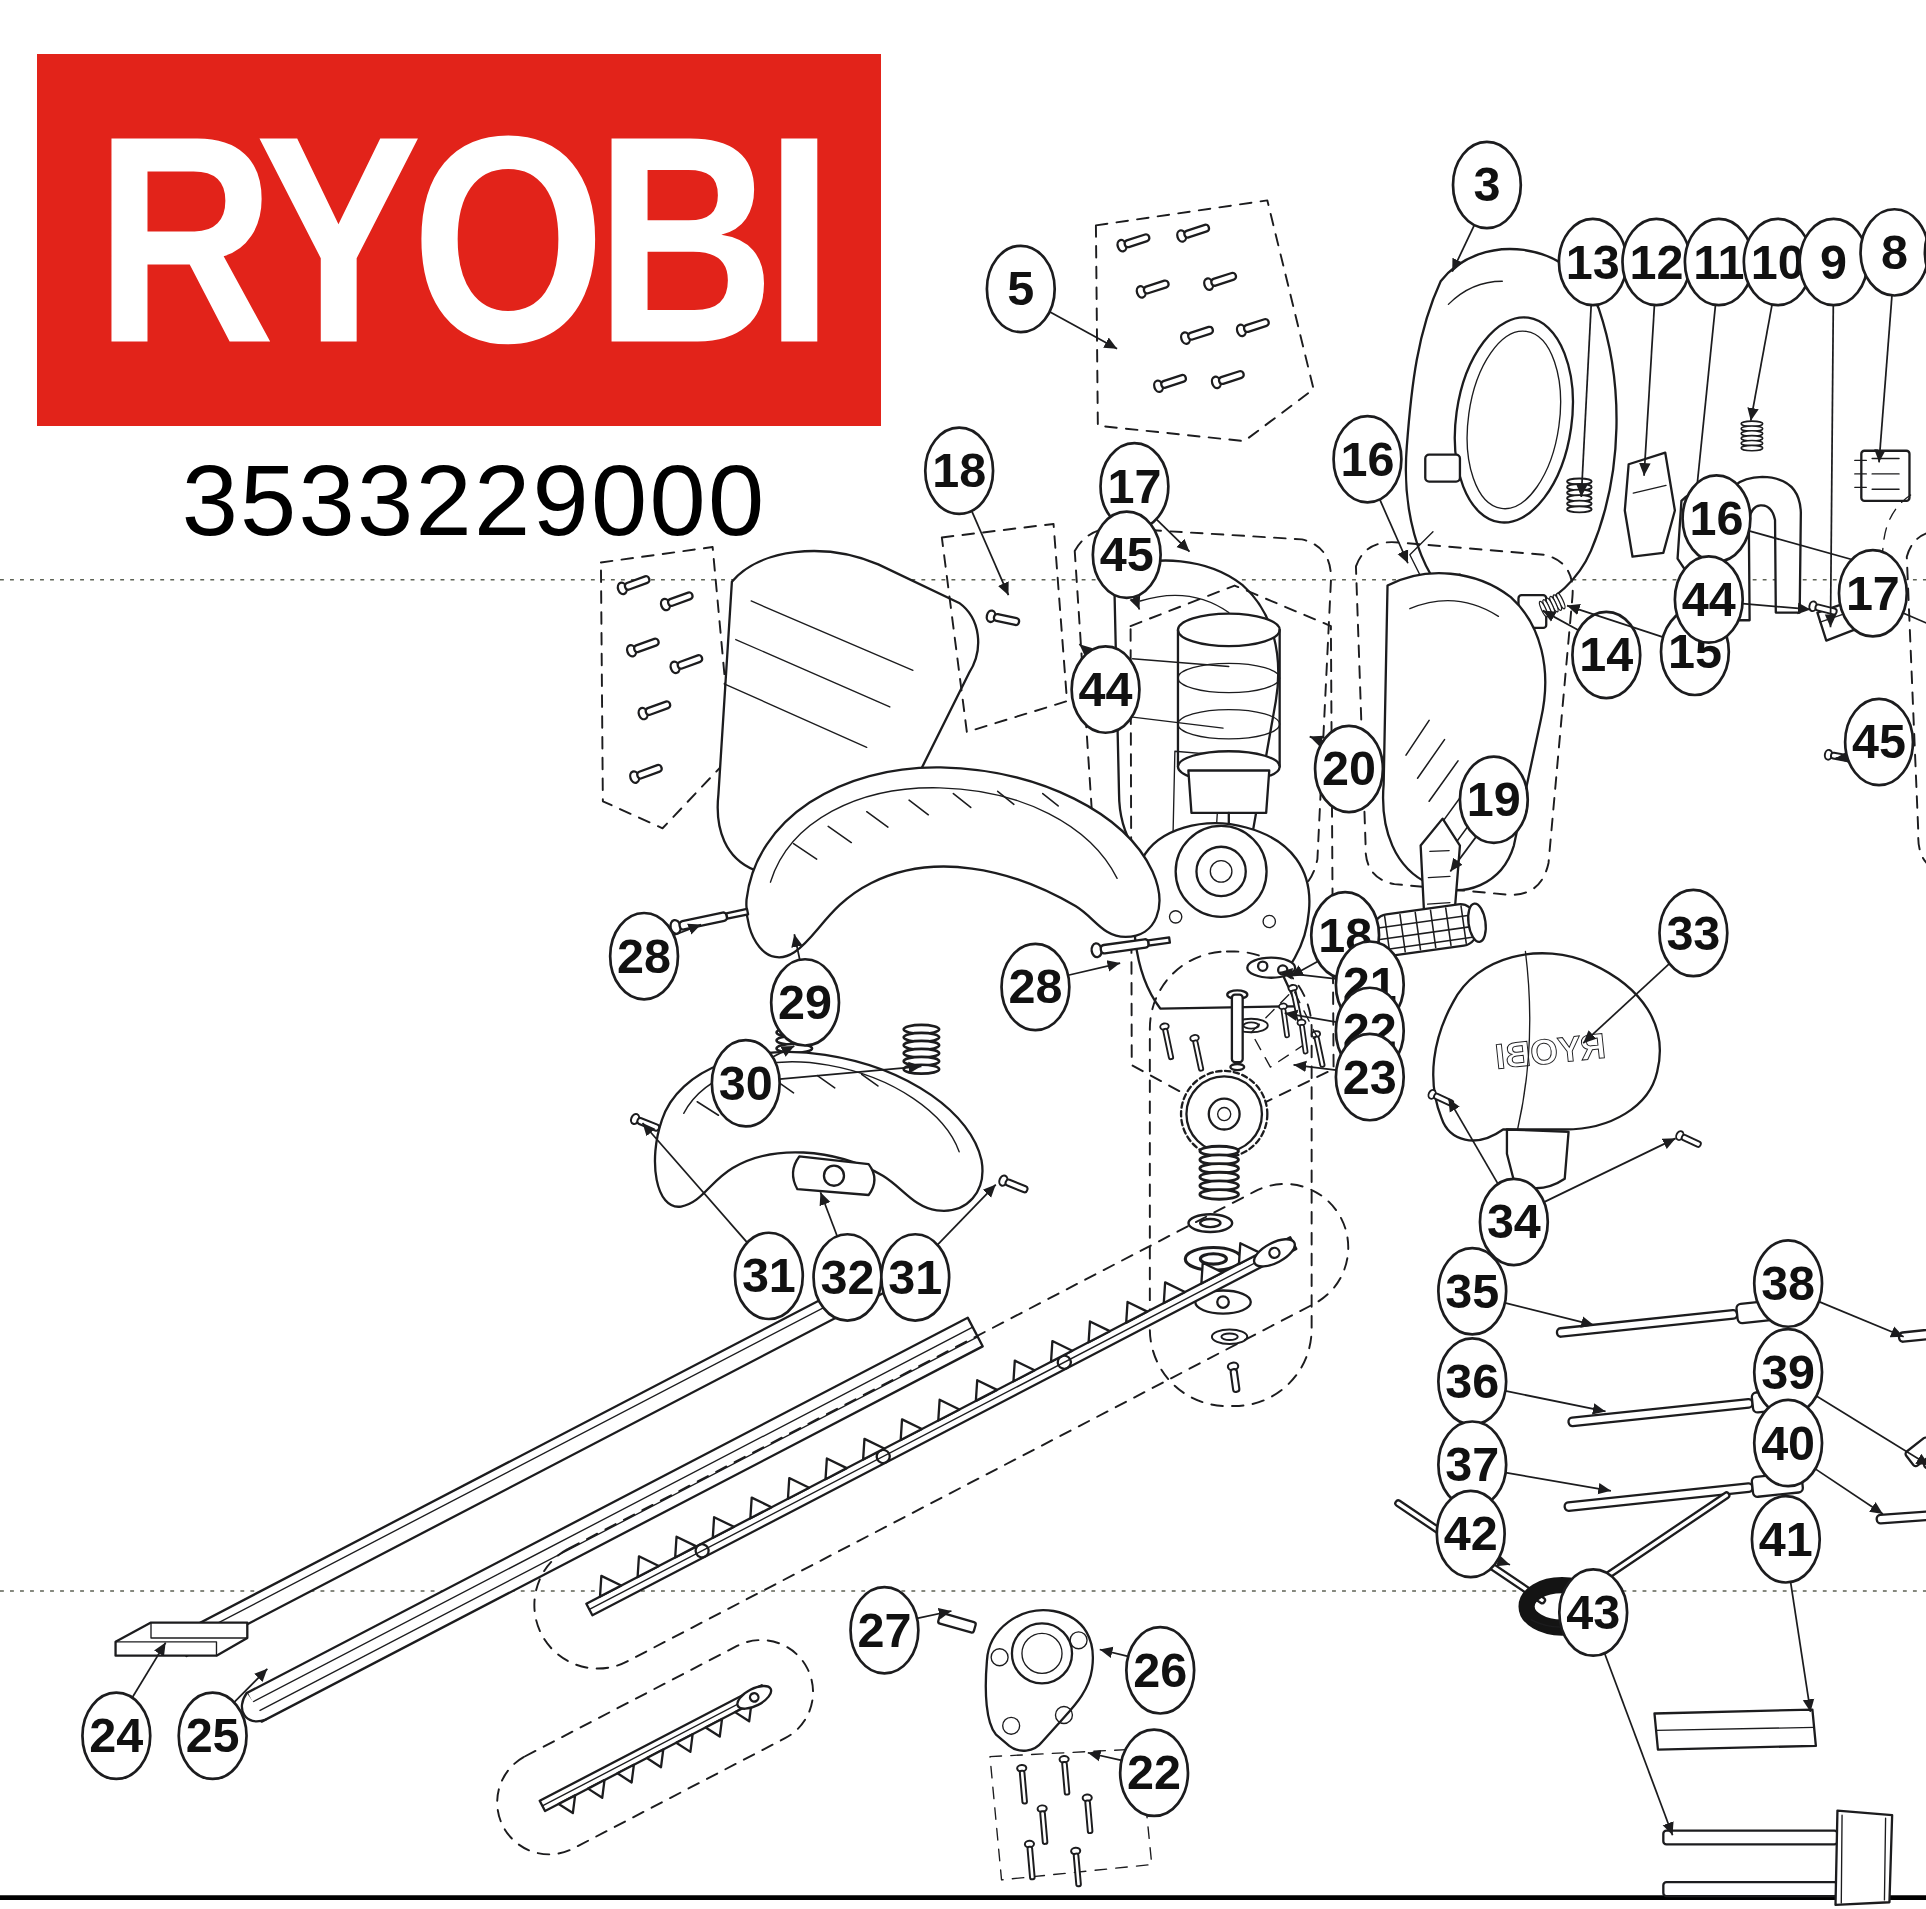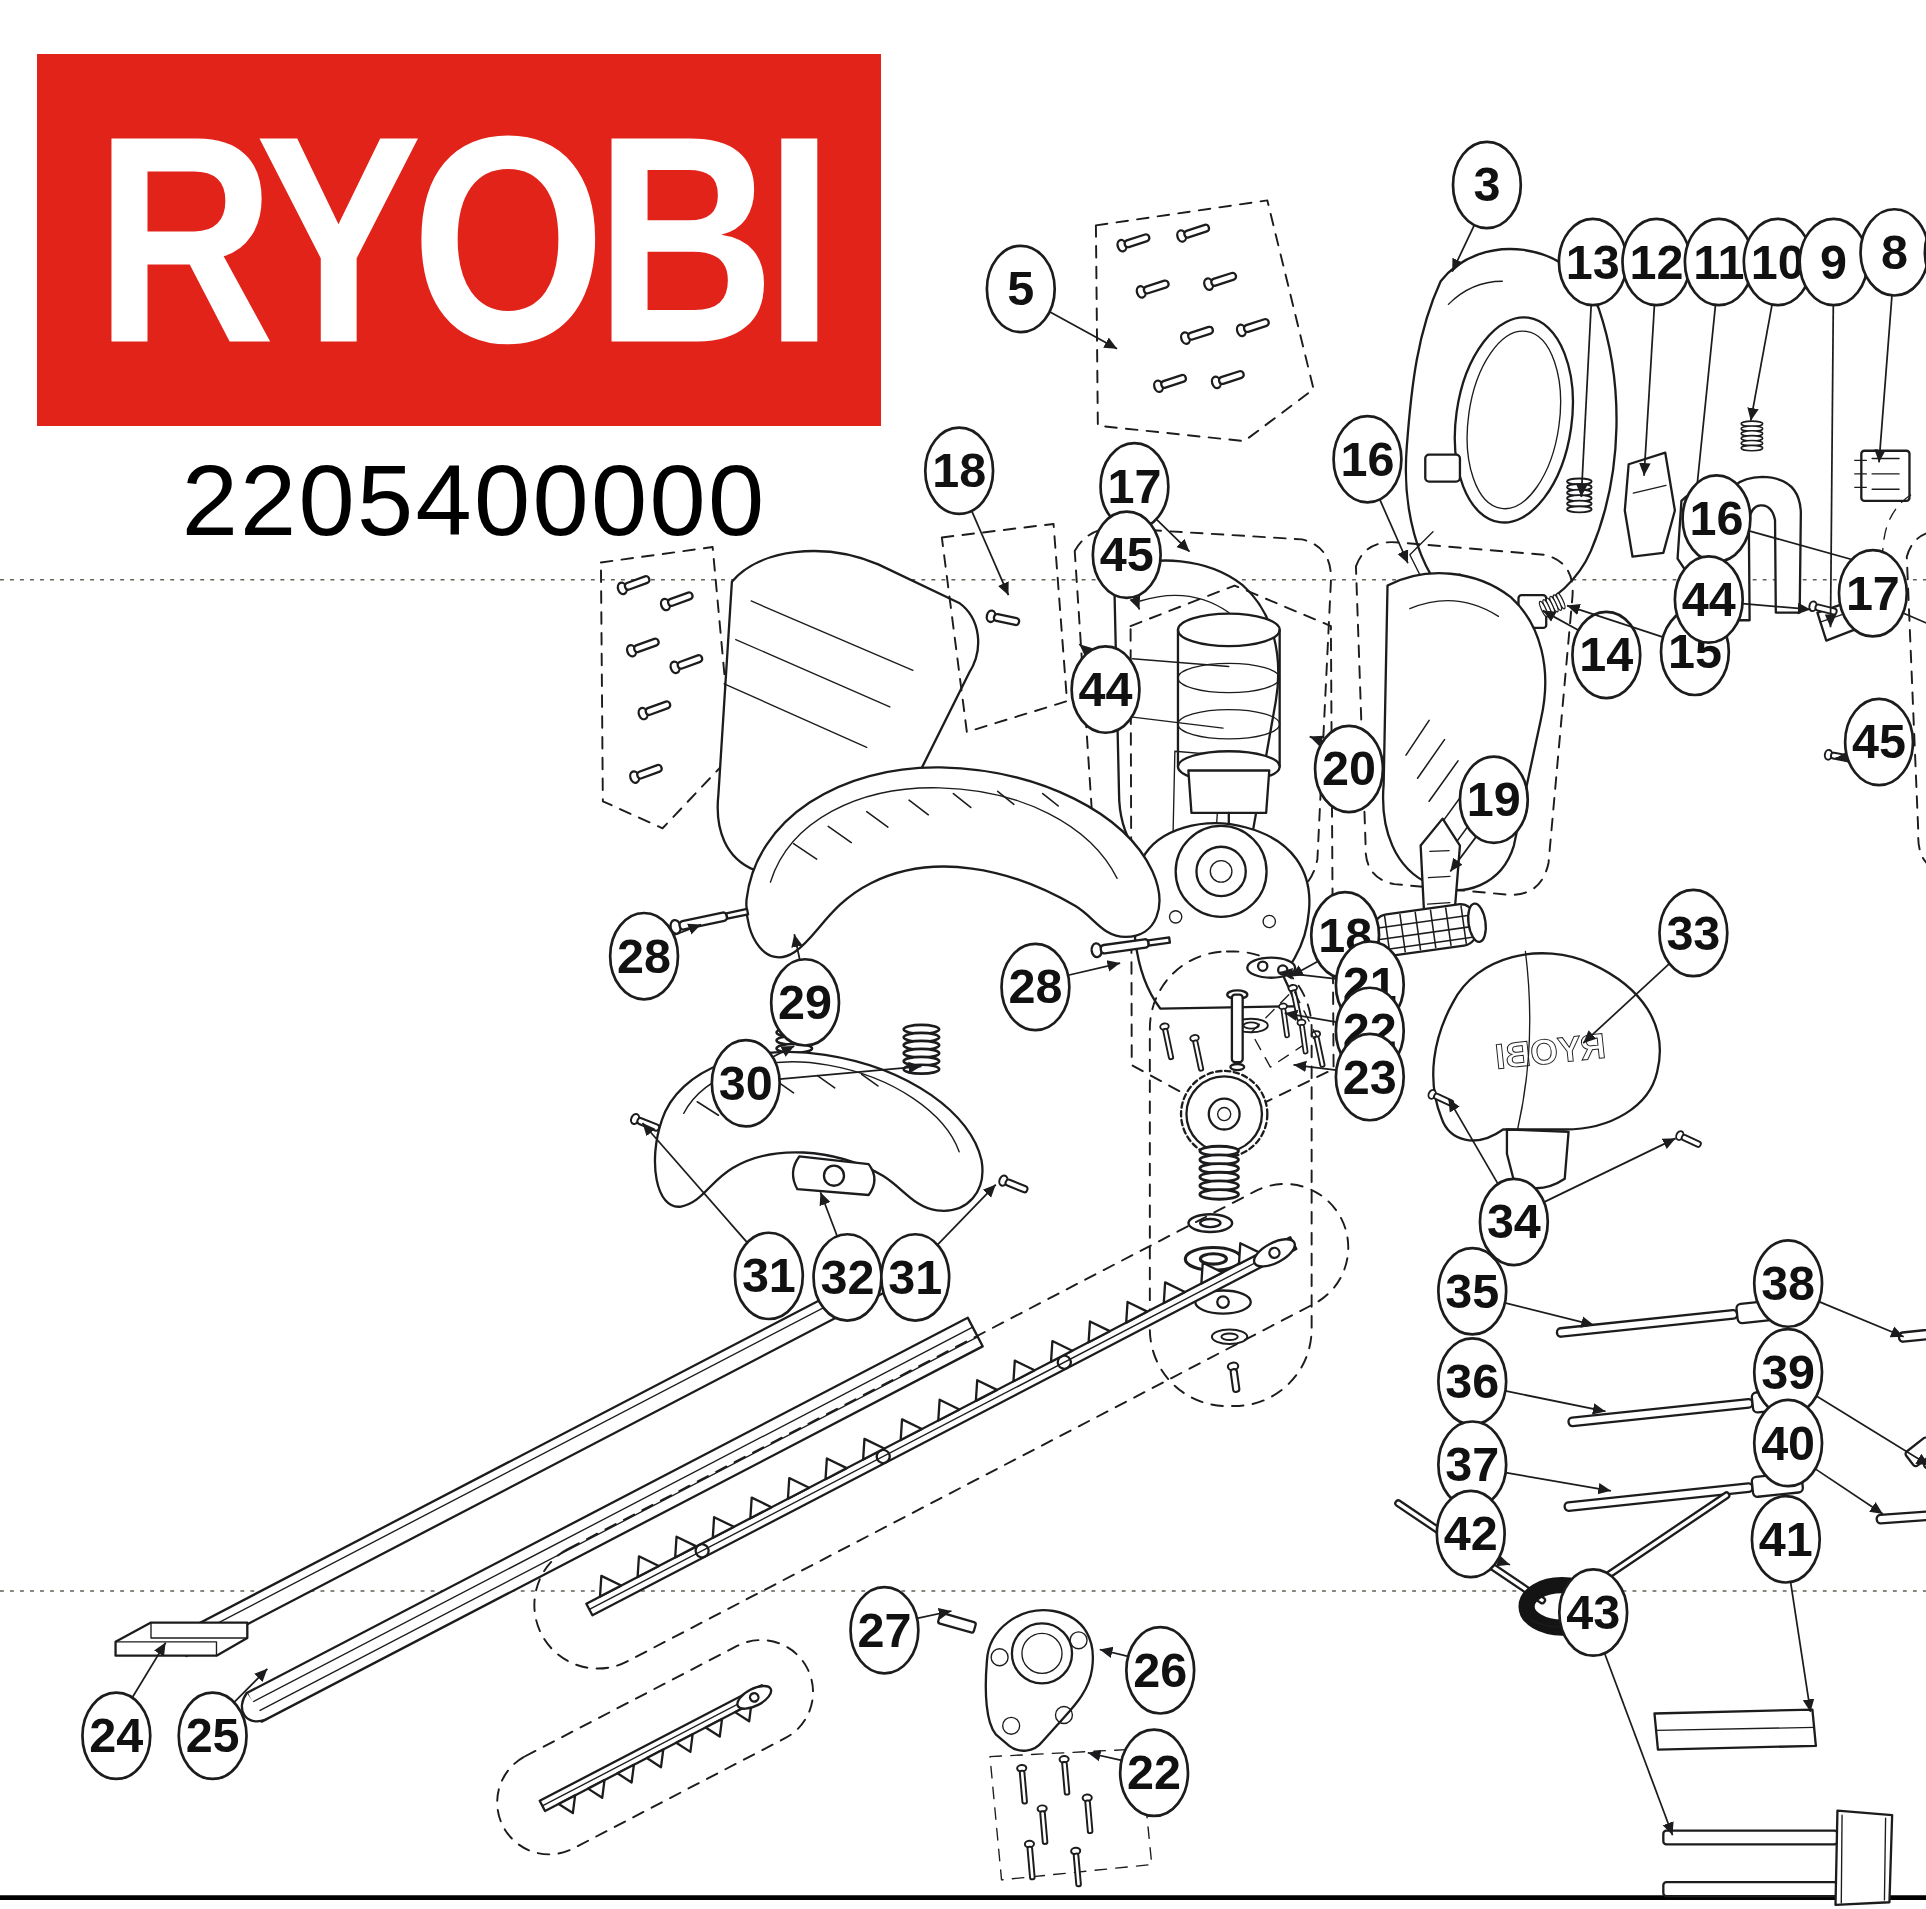--- a/index.html
+++ b/index.html
@@ -695,16 +695,16 @@
           <line x1="607.6395331815124" y1="4419.2279751407395" x2="694" y2="4332" marker-end="url(#arr)" class="leader"></line>
           <ellipse cx="552" cy="4506" rx="88" ry="112" class="balloon-ellipse"></ellipse>
           <text x="552" y="4548.84" font-size="126" class="balloon-text">25</text>
         </g>
       </g>
   </svg>
 
   <div class="logo-box" style="background: rgb(226, 35, 26);">
     <span class="logo-text" style="color: rgb(255, 255, 255);">RYOBI</span>
   </div>
-  <div class="part-number">2205400000</div>
+  <div class="part-number">3533229000</div>
 
 </div>
 
 
 </body></html>

